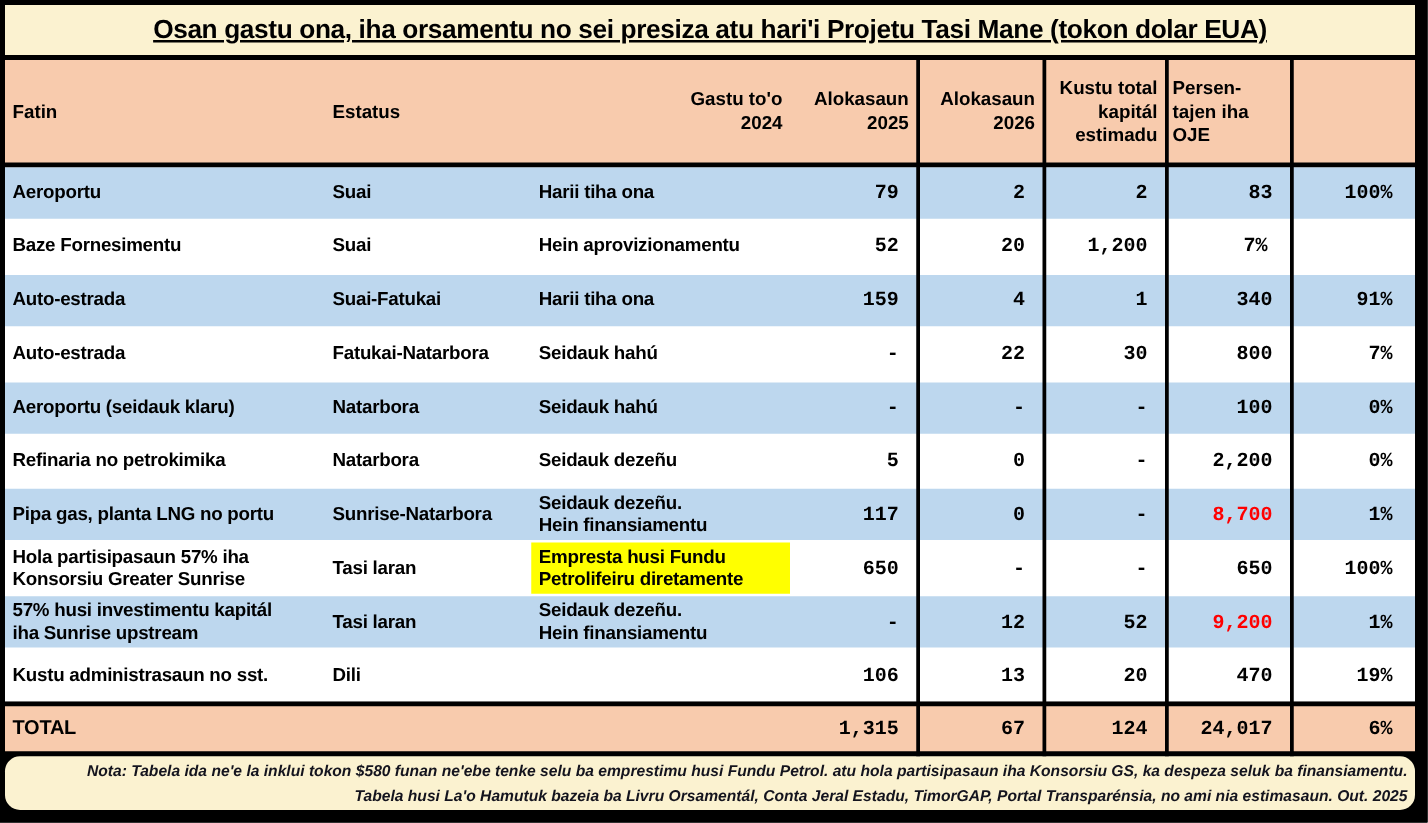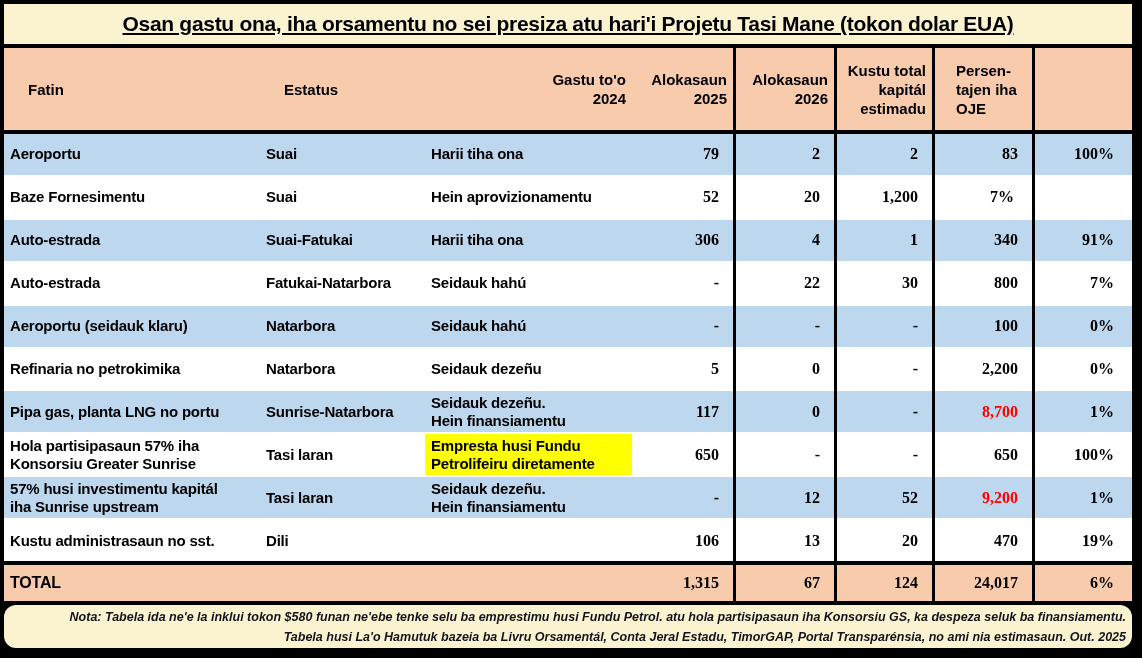--- a/index.html
+++ b/index.html
@@ -41,30 +41,30 @@
   .trow:nth-child(odd)  { background:#BDD7EE; }
   .trow:nth-child(even) { background:#FFFFFF; }
 
   .c { display:flex; align-items:center; overflow:hidden; }
   .c.txt {
     font-size:15px; font-weight:bold; color:#000;
     line-height:18px; white-space:pre-line; padding-left:6px;
     letter-spacing:-0.2px;
   }
   .c.num {
-    font-family:Liberation Serif, serif;
+    font-family:Liberation Mono, monospace;
     font-size:16px; font-weight:bold; color:#000;
     justify-content:flex-end; padding-right:14px;
   }
   .c.pct { padding-right:18px; }
   .c.red { color:#FF0000; }
   .c.hl  { background:#FFFF00; }
 
   .h-right { justify-content:flex-end; text-align:right; padding-right:6px; }
-  .h-left  { padding-left:24px; }
+  .h-left  { padding-left:6px; }
 
   .total-row { height:36px; margin-bottom:4px; background:#F8CBAD; }
   .total-row .c { font-size:16px; }
   .total-row .c.txt { font-size:16px; }
 
   .notes {
     width:1128px; height:43px; background:#FBF2D0;
     display:flex; flex-direction:column; justify-content:center;
     align-items:flex-end; padding-right:6px;border-radius:12px;
   }
@@ -122,21 +122,21 @@
       <div class="c num">52</div>
       <div class="c num">20</div>
       <div class="c num">1,200</div>
       <div class="c num pct">7%</div>
     </div>
 
     <div class="grid-row trow">
       <div class="c txt">Auto-estrada</div>
       <div class="c txt">Suai-Fatukai</div>
       <div class="c txt">Harii tiha ona</div>
-      <div class="c num">306</div>
+      <div class="c num">159</div>
       <div class="c num">4</div>
       <div class="c num">1</div>
       <div class="c num">340</div>
       <div class="c num pct">91%</div>
     </div>
 
     <div class="grid-row trow">
       <div class="c txt">Auto-estrada</div>
       <div class="c txt">Fatukai-Natarbora</div>
       <div class="c txt">Seidauk hahú</div>

